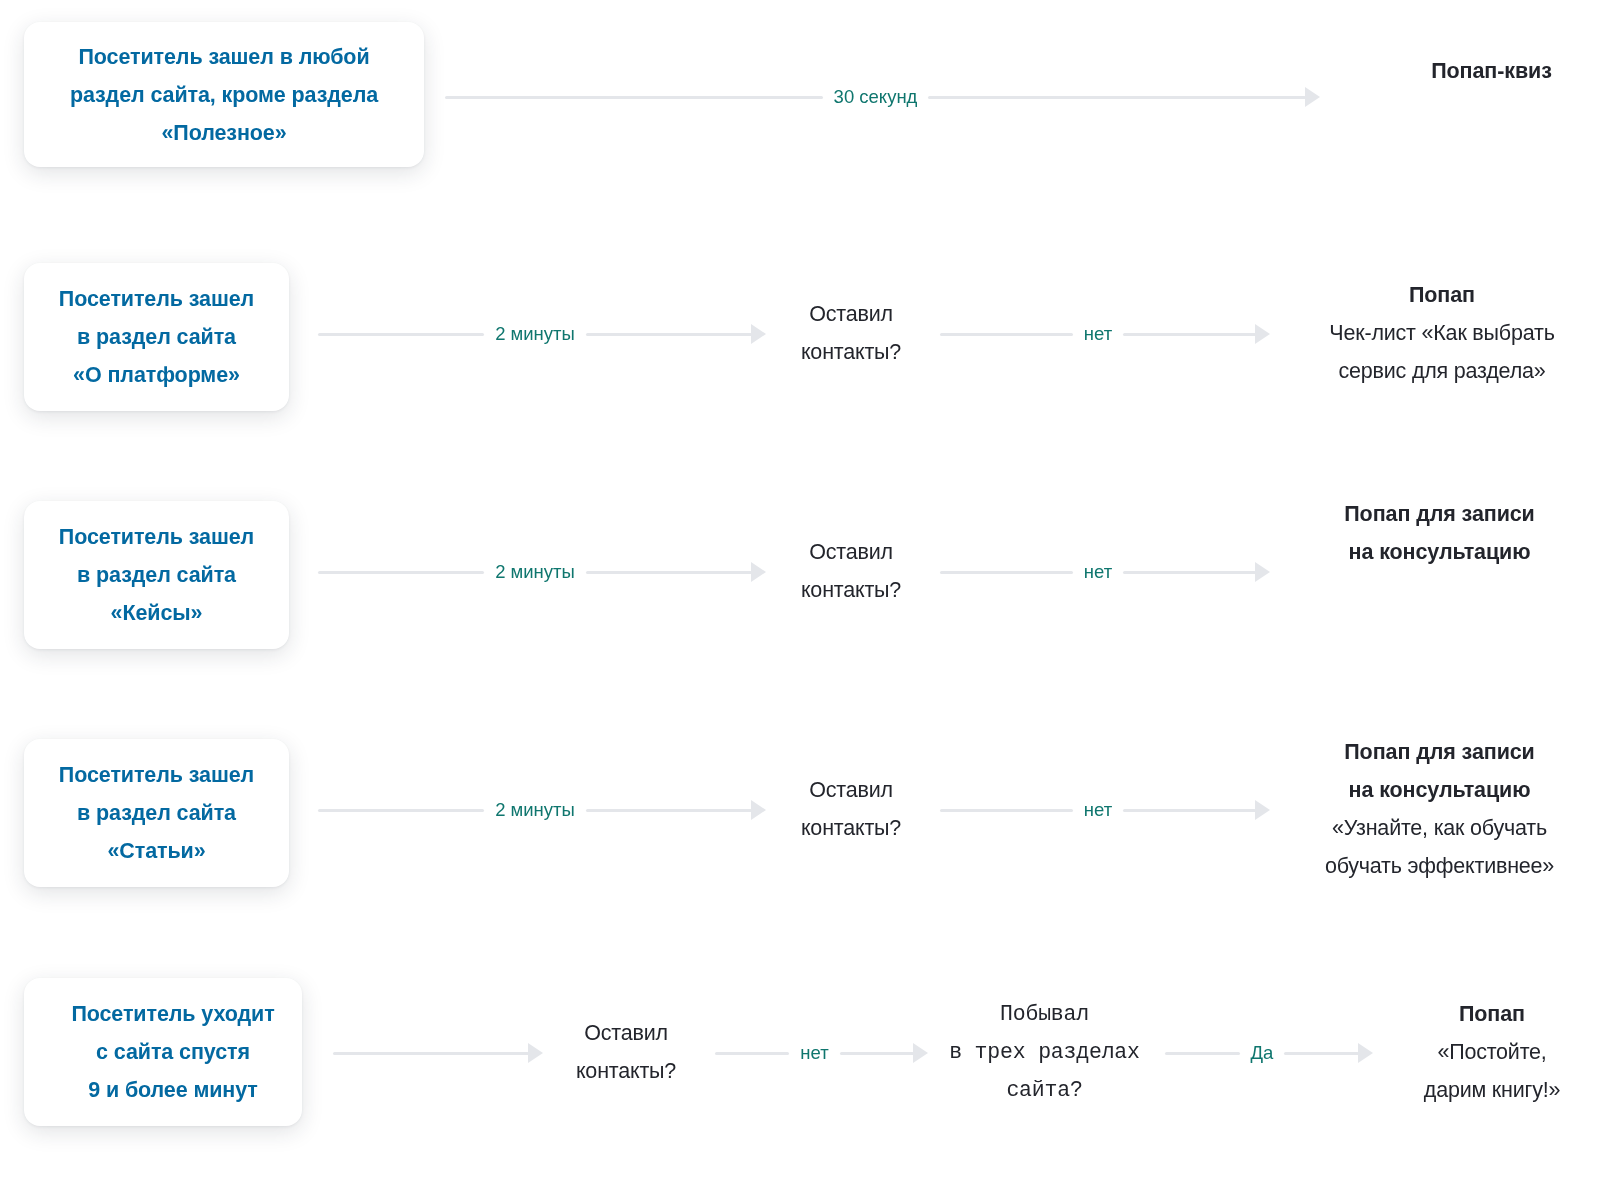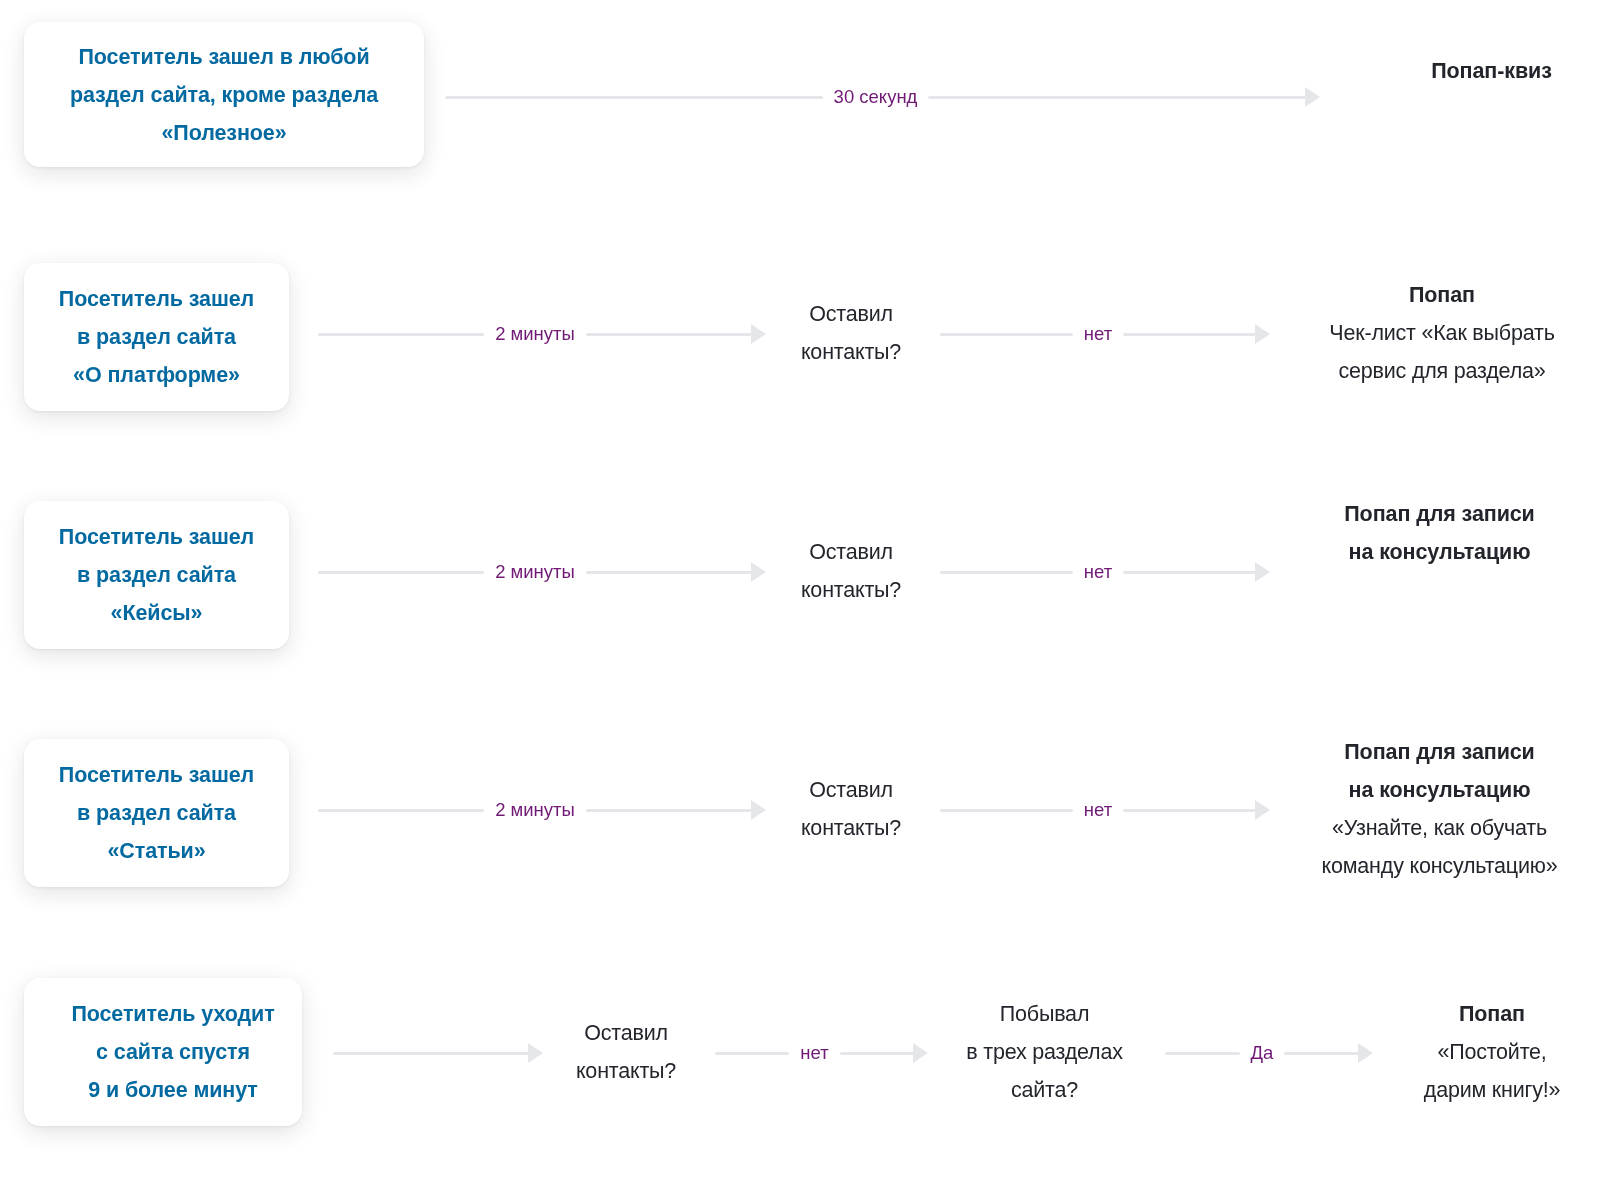--- a/index.html
+++ b/index.html
@@ -91,21 +91,21 @@
   .connector .seg {
     height: 3px;
     background: #e4e6ea;
     flex: 1 1 auto;
     border-radius: 2px;
   }
   .connector .edge-label {
     flex: 0 0 auto;
     font-size: 18.5px;
     line-height: 22px;
-    color: #701a75;
+    color: #0f766e;
     padding: 0 11px;
     white-space: nowrap;
     letter-spacing: 0px;
   }
   .connector .arrow-head {
     flex: 0 0 auto;
     width: 0;
     height: 0;
     border-top: 10px solid transparent;
     border-bottom: 10px solid transparent;
@@ -225,21 +225,21 @@
       <span class="seg"></span>
       <span class="edge-label">нет</span>
       <span class="seg"></span>
       <span class="arrow-head"></span>
     </div>
 
     <div class="node result" style="left:1280px; top:17px; width:319px;">
       <span class="node-title">Попап для записи
 на консультацию</span>
       <span class="node-sub">«Узнайте, как обучать
-команду консультацию»</span>
+обучать эффективнее»</span>
     </div>
   </div>
 
   <div class="flow-row" style="top:954px;height:236px;">
     <div class="trigger-card" style="left:24px; top:24px; width:278px; height:148px;padding-left:20px;">
       <span class="card-text">Посетитель уходит
 с сайта спустя
 9 и более минут</span>
     </div>
 
@@ -254,21 +254,21 @@
 контакты?</span>
     </div>
 
     <div class="connector" style="left:715px; top:88px; width:213px;">
       <span class="seg"></span>
       <span class="edge-label">нет</span>
       <span class="seg"></span>
       <span class="arrow-head"></span>
     </div>
 
-    <div class="node question" style="left:932px; top:41px; width:225px;">
+    <div class="node question" style="left:932px; top:41px; width:225px;font-family:Liberation Mono, monospace;">
       <span class="node-sub">Побывал
 в трех разделах
 сайта?</span>
     </div>
 
     <div class="connector" style="left:1165px; top:88px; width:208px;">
       <span class="seg"></span>
       <span class="edge-label">Да</span>
       <span class="seg"></span>
       <span class="arrow-head"></span>

